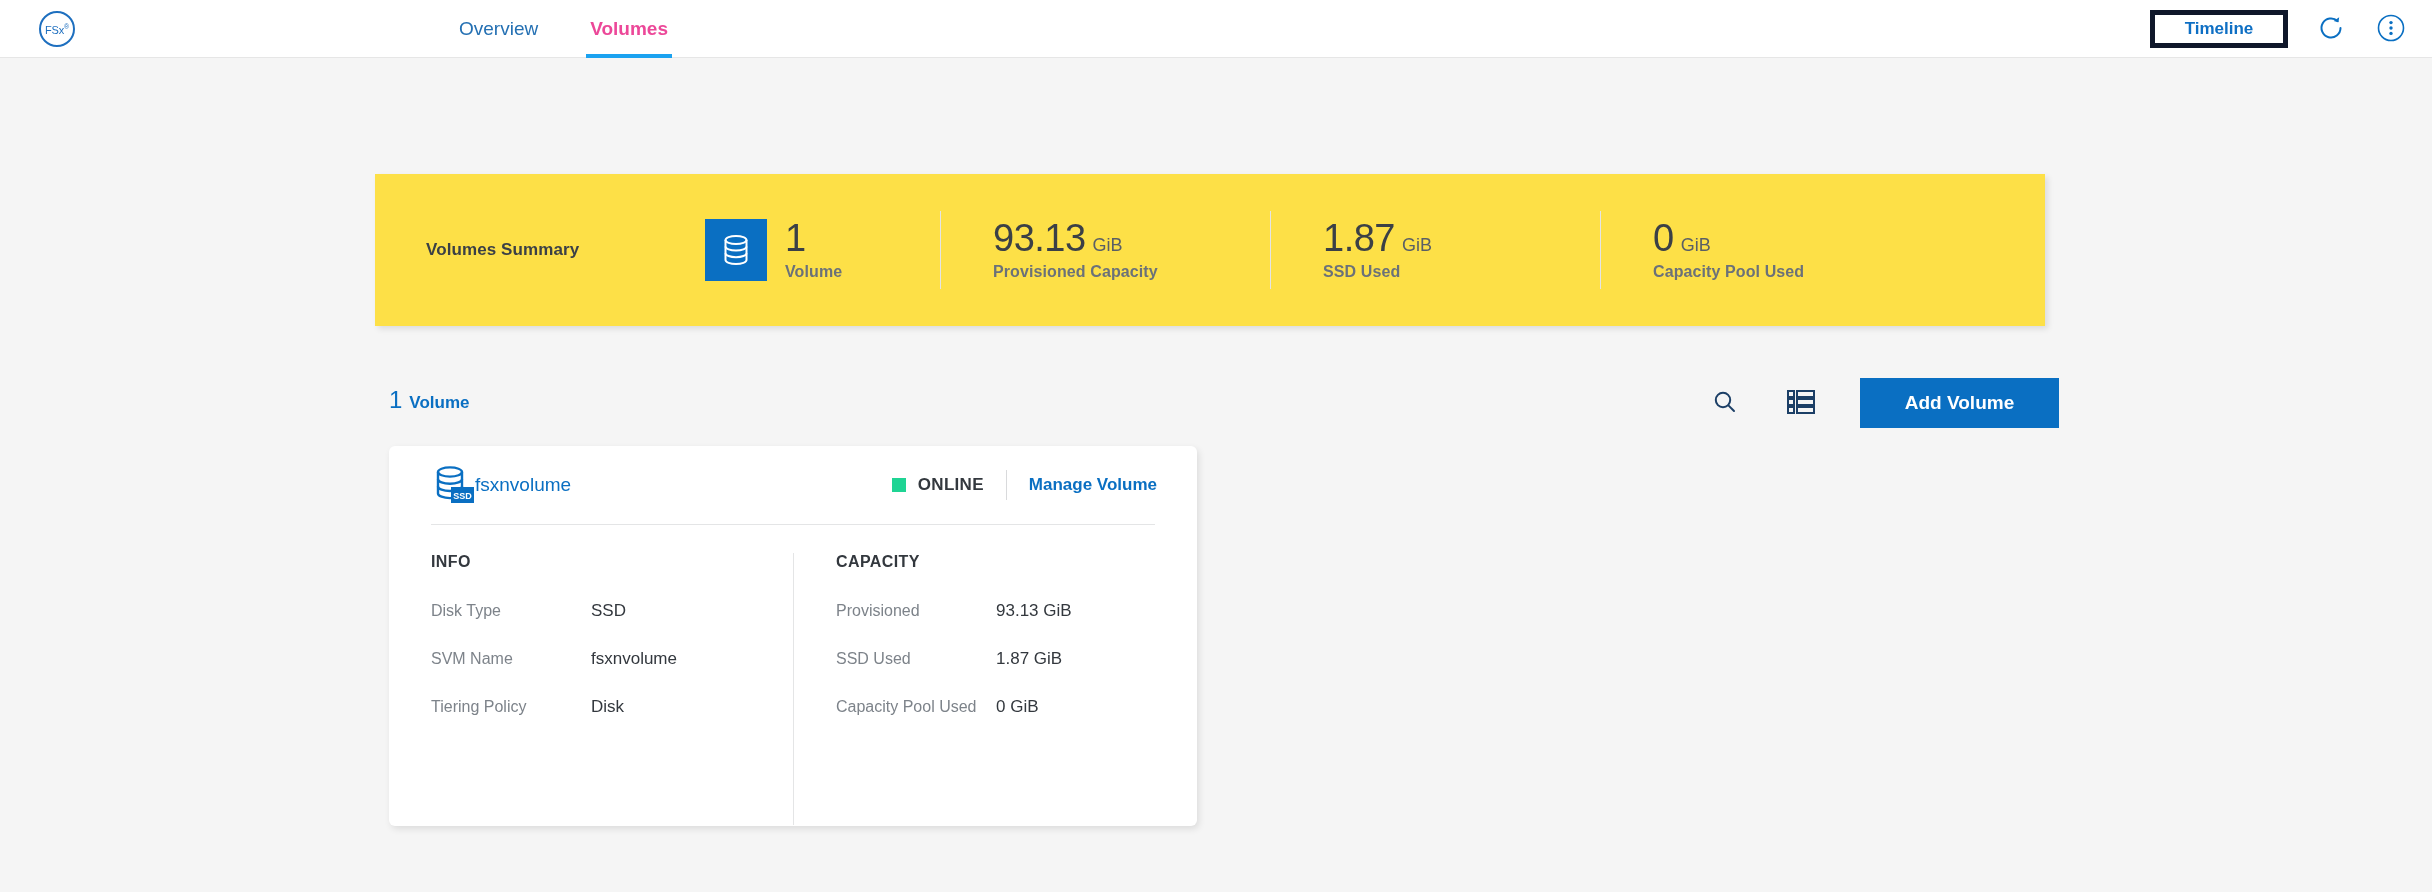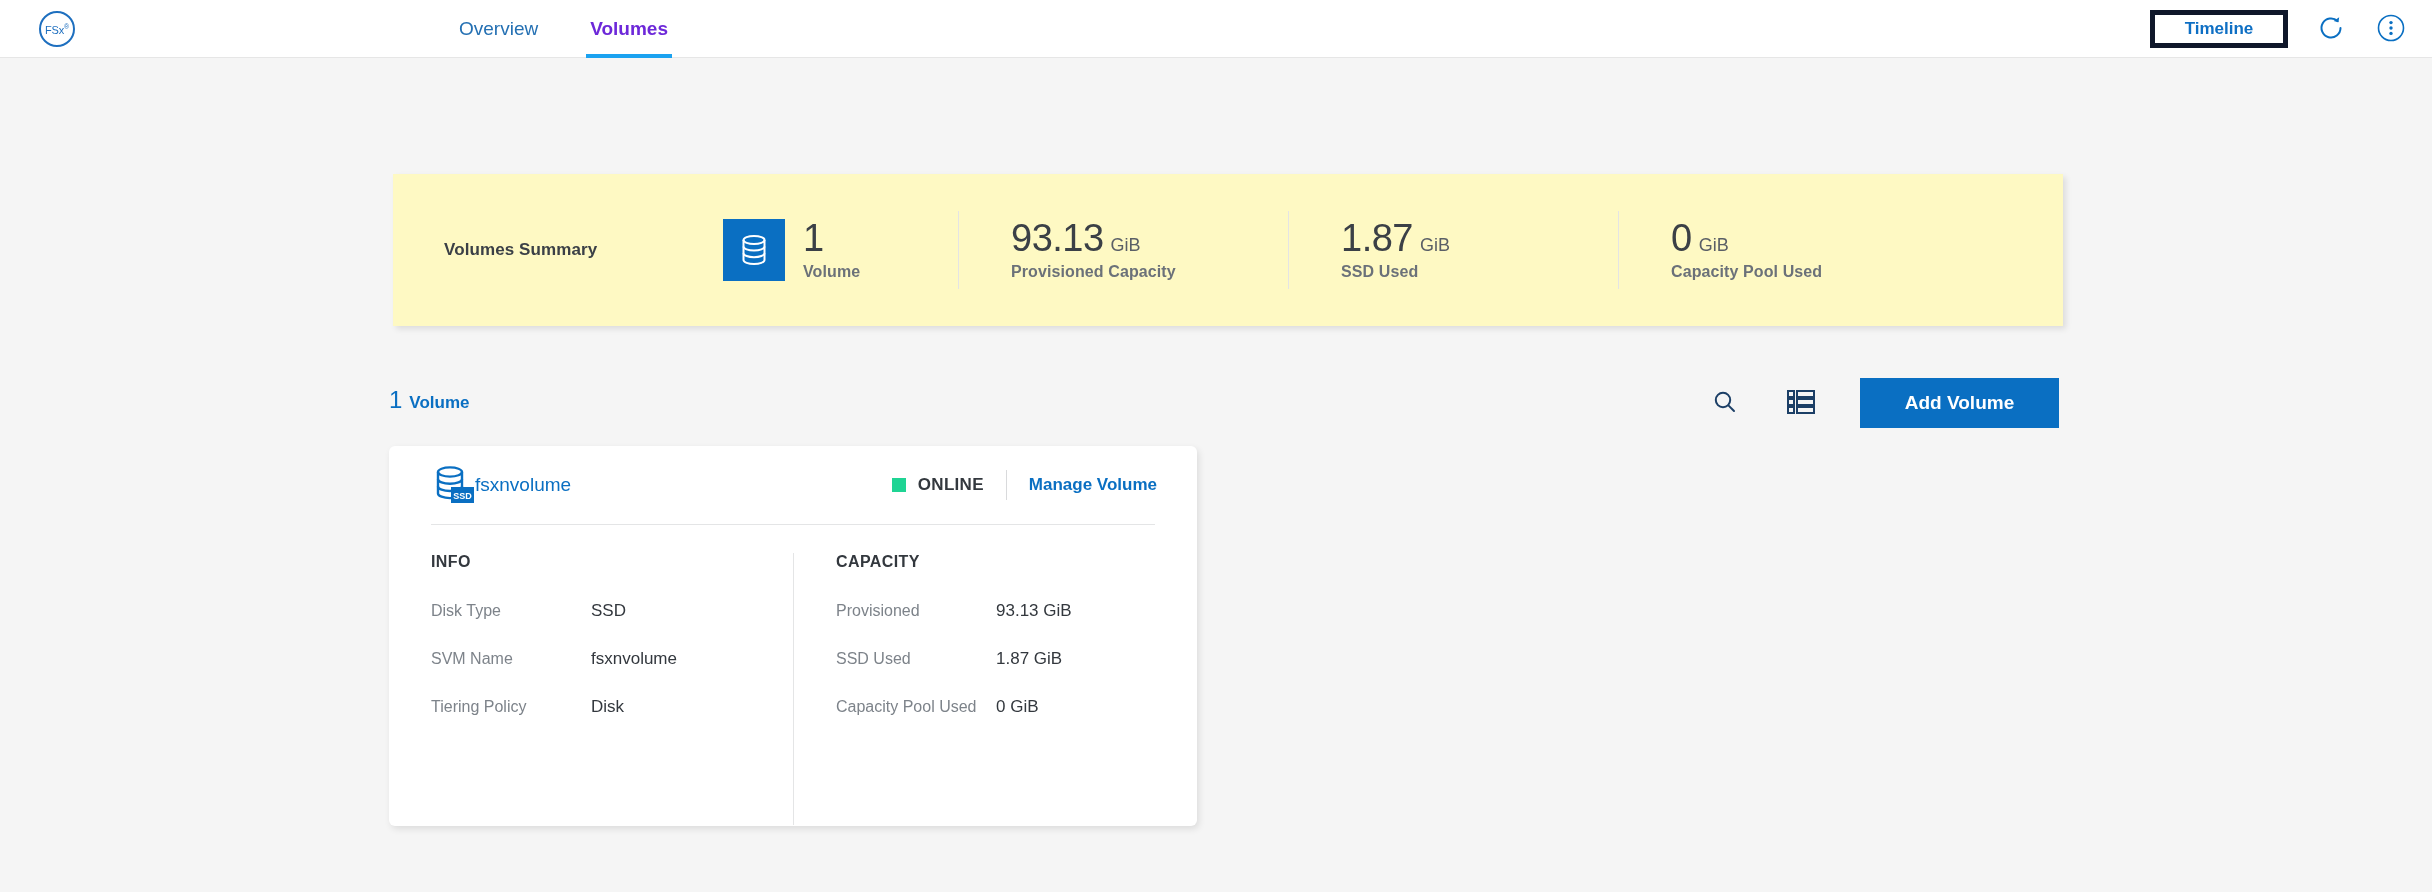--- a/index.html
+++ b/index.html
@@ -53,21 +53,21 @@
     display: flex;
     align-items: center;
     font-size: 19px;
     color: #2470b3;
     cursor: pointer;
     position: relative;
     padding: 0 4px;
     white-space: nowrap;
   }
   .nav-tab.active {
-    color: #6d28d9;
+    color: #ec4899;
     font-weight: bold;
   }
   .nav-tab.active::after {
     content: "";
     position: absolute;
     left: 0; right: 0; bottom: 0;
     height: 4px;
     background: #1ba2f0;
   }
 
@@ -103,23 +103,23 @@
   .page {
     position: relative;
     width: 100%;
     height: 834px;
     background: #f5f5f5;
   }
 
   
   .summary-card {
     position: absolute;
-    left: 393px; top: 116px;
+    left: 375px; top: 116px;
     width: 1670px; height: 152px;
-    background: #fef9c3;
+    background: #fde047;
     box-shadow: 3px 3px 6px rgba(0,0,0,0.10);
     display: flex;
     align-items: center;
   }
   .summary-title {
     position: absolute;
     left: 51px;
     font-size: 17px;
     font-weight: bold;
     color: #3b4046;

